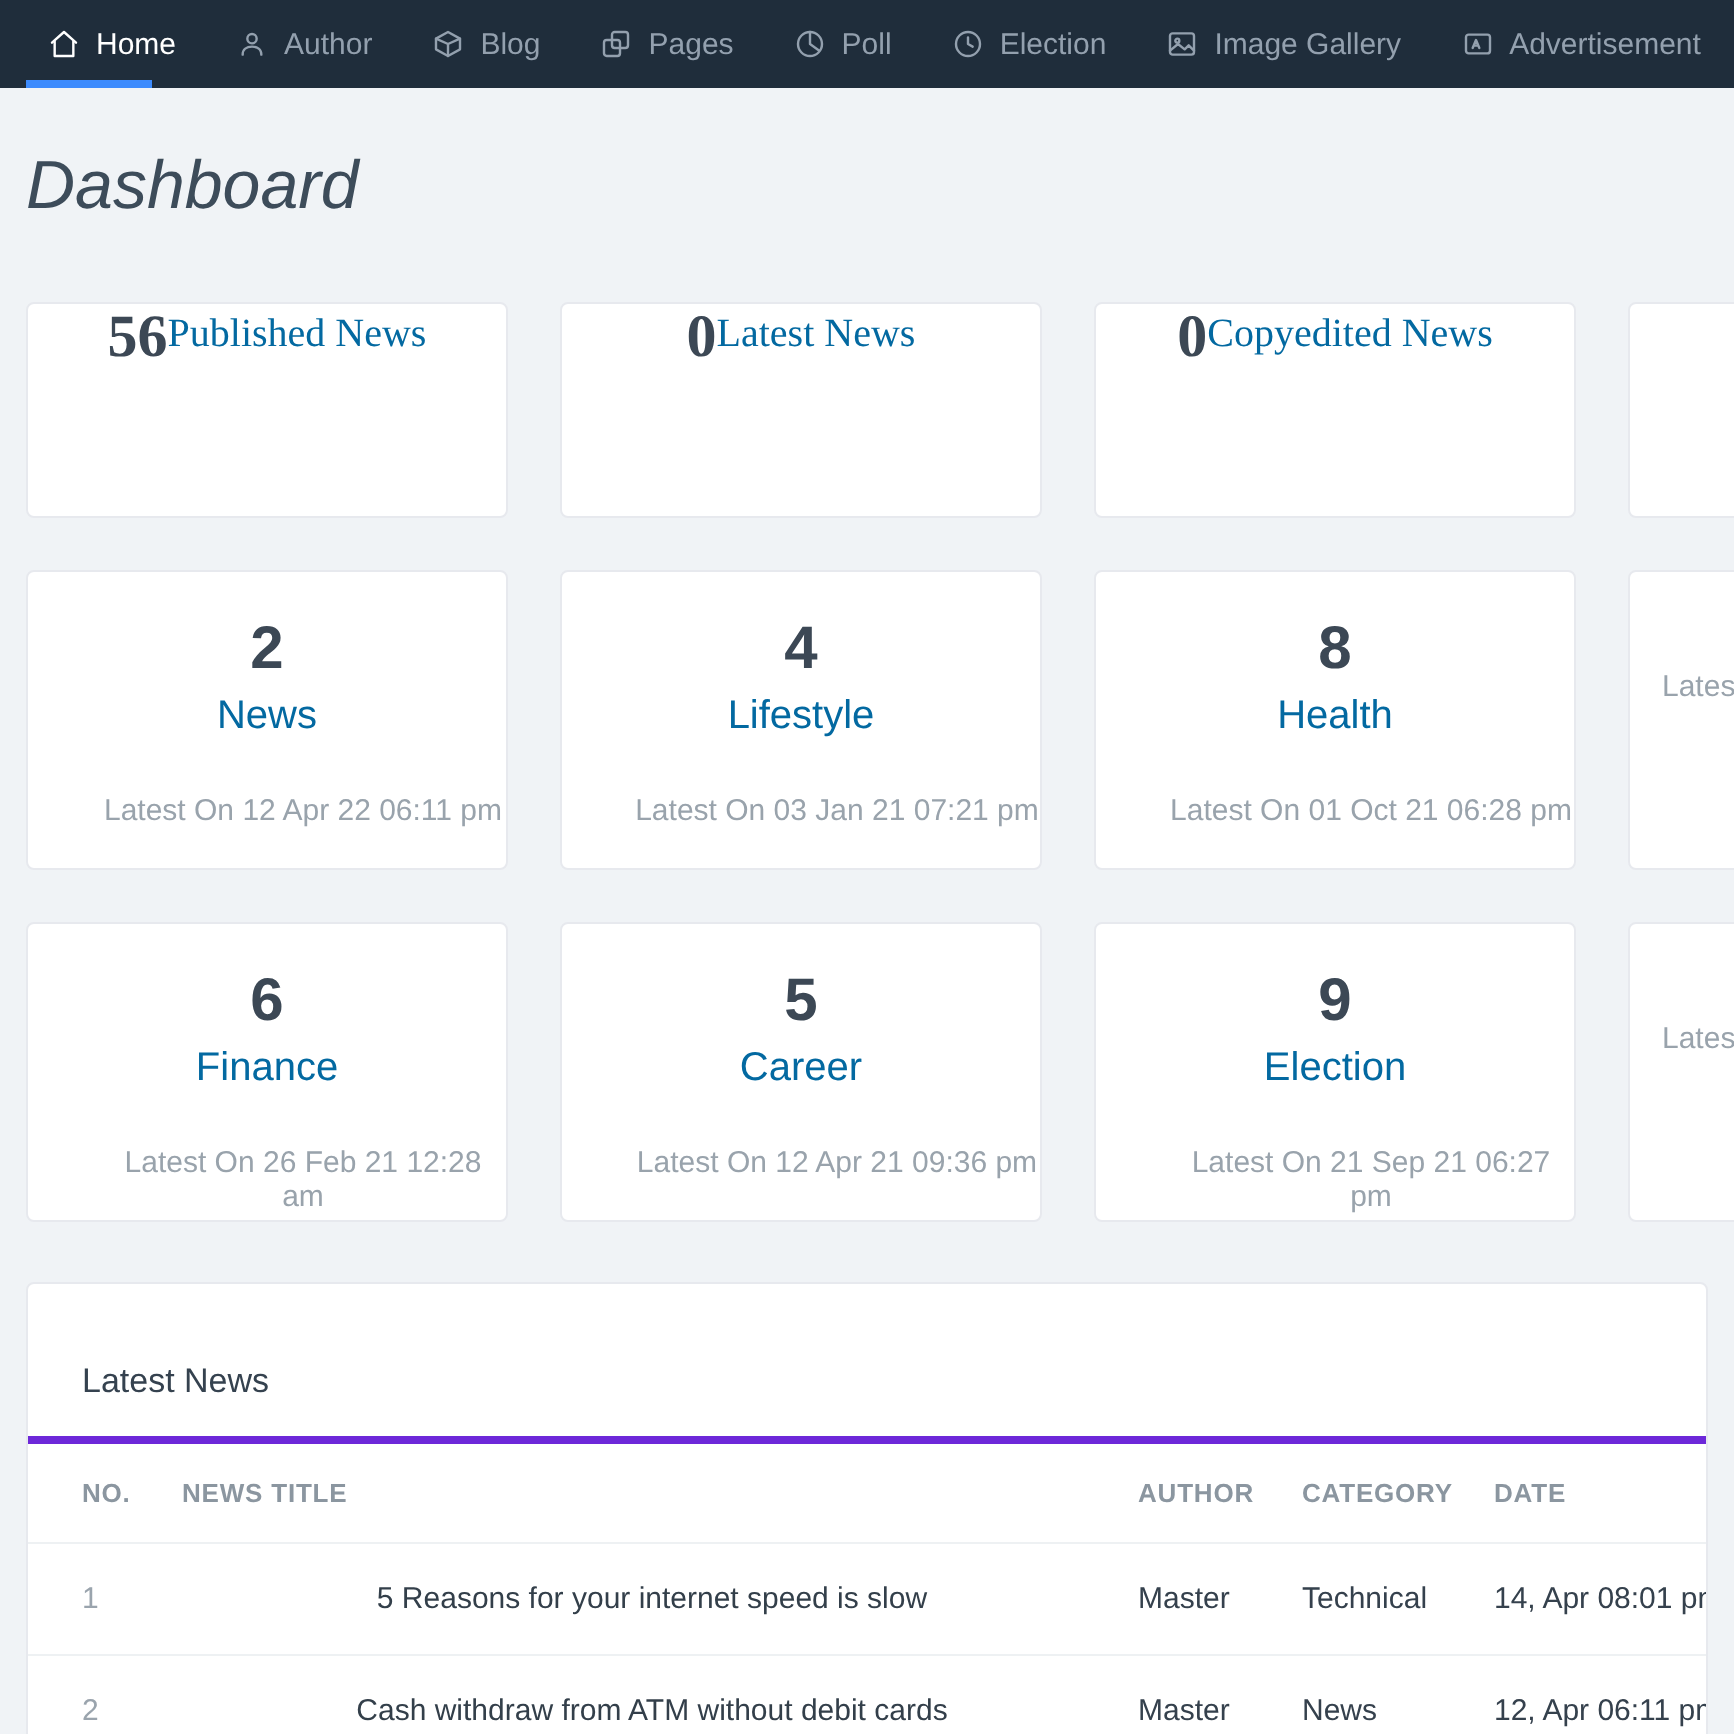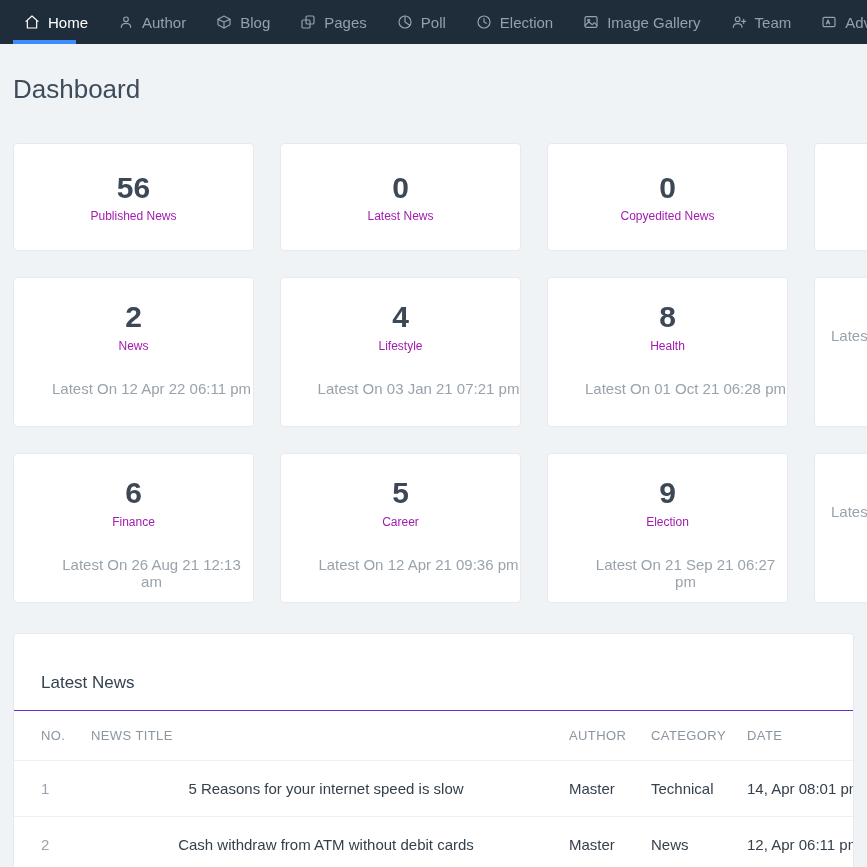--- a/index.html
+++ b/index.html
@@ -27,51 +27,52 @@
   .nav-item.active::after {
     content:""; position:absolute; left:-11px; right:12px; bottom:0;
     height:4px; background:#3d8bfd;
   }
   .nav-icon { display:flex; align-items:center; }
   .nav-icon svg { width:16px; height:16px; }
 
   
   .content { padding:30px 13px 0; }
   .page-title {
-    font-size:26px; font-weight:500; color:#3d4c5a;
+    font-size:34px; font-weight:500; color:#3d4c5a;
     margin:0 0 38px 0;
+    font-style:italic;
   }
 
   .cards-row { display:flex; gap:26px; margin-bottom:26px; }
   .card {
     background:#ffffff; border:1px solid #e7e9ee; border-radius:4px;
     width:241px; flex:0 0 241px; box-sizing:border-box;
     text-align:center;
   }
-  .stat-card { height:108px; display:flex; flex-direction:column; justify-content:center; }
+  .stat-card { height:108px; display:flex; justify-content:center;font-family:Liberation Serif, serif; }
   .cat-card  { height:150px; padding-top:22px; }
   .value { font-size:30px; font-weight:700; color:#3c4855; line-height:1.15; }
-  .label { font-size:12px; color:#a21caf; margin-top:4px; }
+  .label { font-size:20px; color:#0369a1; margin-top:4px; }
   .latest { font-size:15px; color:#99a3ac; margin-top:27px;padding-left:36px; }
   .card.partial .latest { text-align:left; padding-left:16px; overflow:hidden; }
 
   
   .news-card {
     background:#ffffff; border:1px solid #e7e9ee; border-radius:4px;
     margin-top:30px; overflow:hidden;
   }
   .news-title { font-size:17px; color:#35424f; padding:17px 27px;margin-top:22px; }
   table.news-table {
     border-collapse:collapse; table-layout:fixed;
     width:1180px; font-size:15px;
   }
   .news-table th {
-    color:#8b96a0; font-weight:400; font-size:13px; letter-spacing:.4px;
+    color:#8b96a0; font-weight:700; font-size:13px; letter-spacing:.4px;
     text-align:left; padding:17px 8px 17px 0;
-    border-top:1px solid #6d28d9; border-bottom:1px solid #eef1f3;
+    border-top:4px solid #6d28d9; border-bottom:1px solid #eef1f3;
   }
   .news-table td {
     padding:19px 8px 19px 0;
     border-bottom:1px solid #eef1f3;
     color:#35414d; text-align:left;
     overflow:hidden; white-space:nowrap;
   }
   .news-table th:first-child, .news-table td:first-child { padding-left:27px; }
   .news-table td.cell-no { color:#9aa4ad; }
   .news-table td.cell-title { color:#333f4a; cursor:pointer;text-align:center; }
@@ -145,30 +146,20 @@
     <span class="nav-icon">
       <svg viewBox="0 0 24 24" fill="none" stroke="currentColor" stroke-width="1.8" stroke-linecap="round" stroke-linejoin="round">
           <rect x="3" y="4" width="18" height="16" rx="2"></rect>
           <circle cx="8.5" cy="9.5" r="1.5"></circle>
           <path d="M3 17 L9 12 L14 16 L17 13 L21 17"></path>
         </svg>
     </span>
     <span>Image Gallery</span>
   </a>
 
-  <a class="nav-item">
-    <span class="nav-icon">
-      <svg viewBox="0 0 24 24" fill="none" stroke="currentColor" stroke-width="1.8" stroke-linecap="round" stroke-linejoin="round">
-          <circle cx="10" cy="8" r="3.5"></circle>
-          <path d="M3.5 20 c0-3.5 2.8-5.5 6.5-5.5 s6.5 2 6.5 5.5"></path>
-          <path d="M19 8 v6 M16 11 h6"></path>
-        </svg>
-    </span>
-    <span>Team</span>
-  </a>
 
   <a class="nav-item">
     <span class="nav-icon">
       <svg viewBox="0 0 24 24" fill="none" stroke="currentColor" stroke-width="1.8" stroke-linecap="round" stroke-linejoin="round">
           <rect x="3" y="5" width="18" height="14" rx="2"></rect>
           <path d="M8 15 l2.5-6 2.5 6 M8.9 13.2 h3.2"></path>
         </svg>
     </span>
     <span>Advertisement</span>
   </a>
@@ -218,21 +209,21 @@
       <div class="value"></div>
       <div class="label"></div>
       <div class="latest">Latest On</div>
     </div>
   </div>
 
   <div class="cards-row">
     <div class="card cat-card">
       <div class="value">6</div>
       <div class="label">Finance</div>
-      <div class="latest">Latest On 26 Aug 21 12:13 am</div>
+      <div class="latest">Latest On 26 Feb 21 12:28 am</div>
     </div>
     <div class="card cat-card">
       <div class="value">5</div>
       <div class="label">Career</div>
       <div class="latest">Latest On 12 Apr 21 09:36 pm</div>
     </div>
     <div class="card cat-card">
       <div class="value">9</div>
       <div class="label">Election</div>
       <div class="latest">Latest On 21 Sep 21 06:27 pm</div>

